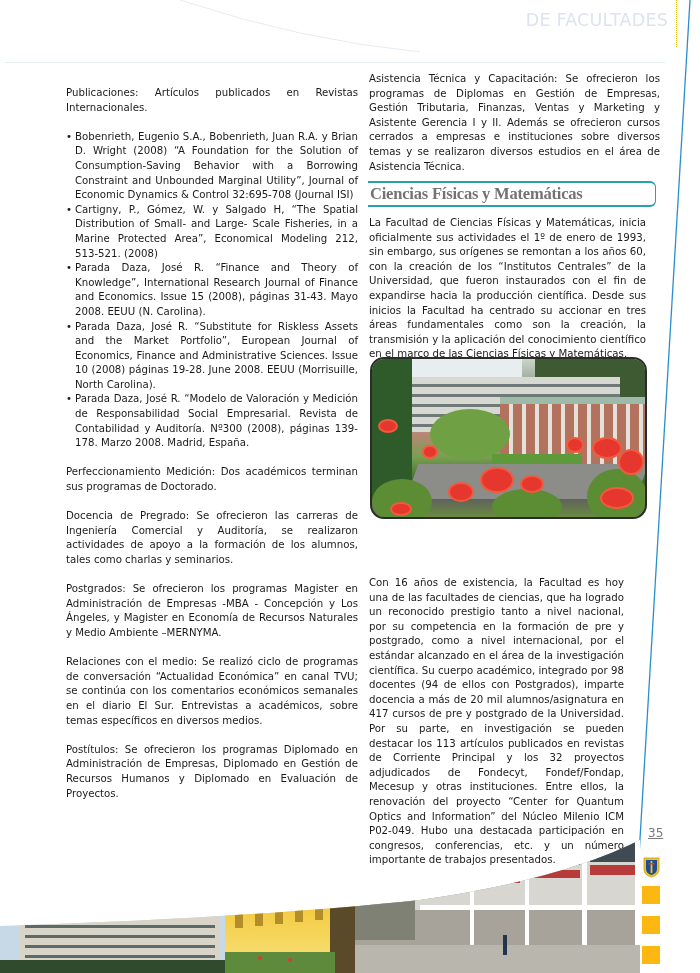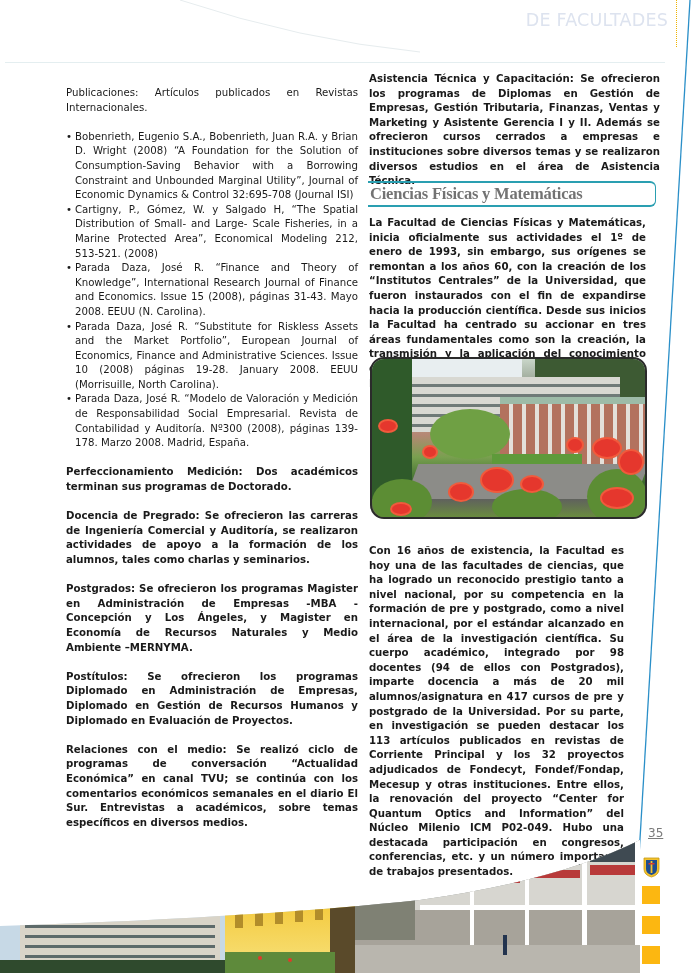--- a/index.html
+++ b/index.html
@@ -31,22 +31,22 @@
   .blue-edge {
     position: absolute; left: 0; top: 0; width: 700px; height: 973px; pointer-events: none;
   }
   .col {
     position: absolute; font-size: 10.2px; line-height: 14.6px;
     text-align: justify; color: #1a1a1a;
   }
   .col-left { left: 66px; top: 86px; width: 292px; }
   .col-right-top { left: 369px; top: 72px; width: 291px; }
   .col-right-mid { left: 369px; top: 216px; width: 277px; }
-  .col-right-bot { left: 369px; top: 544px; width: 255px; }
-  .para { margin: 0 0 14.6px 0; font-weight: bold; }
+  .col-right-bot { left: 369px; top: 576px; width: 255px; }
+  .para { margin: 0 0 14.6px 0; }
   .pub-intro { padding-left: 0; text-indent: 0; margin: 0 0 14.6px 0; }
   ul.pubs { list-style: none; margin: 0 0 14.6px 0; padding: 0; }
   ul.pubs li { position: relative; padding-left: 9px; margin: 0; }
   ul.pubs li .bullet { position: absolute; left: 0; top: 0; }
   .section-heading {
     position: absolute; left: 368px; top: 181px; width: 288px; height: 26px;
     border-top: 2px solid #2a9fb1; border-bottom: 2px solid #2a9fb1;
     border-right: 1.5px solid #2a9fb1; border-radius: 0 6px 6px 0;
     box-sizing: border-box;
   }
@@ -101,28 +101,28 @@
 <svg class="blue-edge" viewBox="0 0 700 973">
   <path d="M690 0 L 632 973" stroke="#2a8fc8" stroke-width="1.3" fill="none"></path>
 </svg>
 
 <div class="col col-left">
   <p class="pub-intro">Publicaciones: Artículos publicados en Revistas Internacionales.</p>
   <ul class="pubs">
     <li><span class="bullet">•</span><span>Bobenrieth, Eugenio S.A., Bobenrieth, Juan R.A. y Brian D. Wright (2008) “A Foundation for the Solution of Consumption-Saving Behavior with a Borrowing Constraint and Unbounded Marginal Utility”, Journal of Economic Dynamics &amp; Control 32:695-708 (Journal ISI)</span></li>
     <li><span class="bullet">•</span><span>Cartigny, P., Gómez, W. y Salgado H, “The Spatial Distribution of Small- and Large- Scale Fisheries, in a Marine Protected Area”, Economical Modeling 212, 513-521. (2008)</span></li>
     <li><span class="bullet">•</span><span>Parada Daza, José R. “Finance and Theory of Knowledge”, International Research Journal of Finance and Economics. Issue 15 (2008), páginas 31-43. Mayo 2008. EEUU (N. Carolina).</span></li>
-    <li><span class="bullet">•</span><span>Parada Daza, José R. “Substitute for Riskless Assets and the Market Portfolio”, European Journal of Economics, Finance and Administrative Sciences. Issue 10 (2008) páginas 19-28. January 2008. EEUU (Morrisuille, North Carolina).</span></li>
+    <li><span class="bullet">•</span><span>Parada Daza, José R. “Substitute for Riskless Assets and the Market Portfolio”, European Journal of Economics, Finance and Administrative Sciences. Issue 10 (2008) páginas 19-28. June 2008. EEUU (Morrisuille, North Carolina).</span></li>
     <li><span class="bullet">•</span><span>Parada Daza, José R. “Modelo de Valoración y Medición de Responsabilidad Social Empresarial. Revista de Contabilidad y Auditoría. Nº300 (2008), páginas 139-178. Marzo 2008. Madrid, España.</span></li>
   </ul>
   <p class="para">Perfeccionamiento Medición: Dos académicos terminan sus programas de Doctorado.</p>
   <p class="para">Docencia de Pregrado: Se ofrecieron las carreras de Ingeniería Comercial y Auditoría, se realizaron actividades de apoyo a la formación de los alumnos, tales como charlas y seminarios.</p>
   <p class="para">Postgrados: Se ofrecieron los programas Magister en Administración de Empresas -MBA - Concepción y Los Ángeles, y Magister en Economía de Recursos Naturales y Medio Ambiente –MERNYMA.</p>
+  <p class="para">Relaciones con el medio: Se realizó ciclo de programas de conversación “Actualidad Económica” en canal TVU; se continúa con los comentarios económicos semanales en el diario El Sur. Entrevistas a académicos, sobre temas específicos en diversos medios.</p>
   <p class="para">Postítulos: Se ofrecieron los programas Diplomado en Administración de Empresas, Diplomado en Gestión de Recursos Humanos y Diplomado en Evaluación de Proyectos.</p>
-  <p class="para">Relaciones con el medio: Se realizó ciclo de programas de conversación “Actualidad Económica” en canal TVU; se continúa con los comentarios económicos semanales en el diario El Sur. Entrevistas a académicos, sobre temas específicos en diversos medios.</p>
 </div>
 
 <div class="col col-right-top">
   <p class="para">Asistencia Técnica y Capacitación: Se ofrecieron los programas de Diplomas en Gestión de Empresas, Gestión Tributaria, Finanzas, Ventas y Marketing y Asistente Gerencia I y II. Además se ofrecieron cursos cerrados a empresas e instituciones sobre diversos temas y se realizaron diversos estudios en el área de Asistencia Técnica.</p>
 </div>
 
 <div class="section-heading">
   <span>Ciencias Físicas y Matemáticas</span>
 </div>
 

